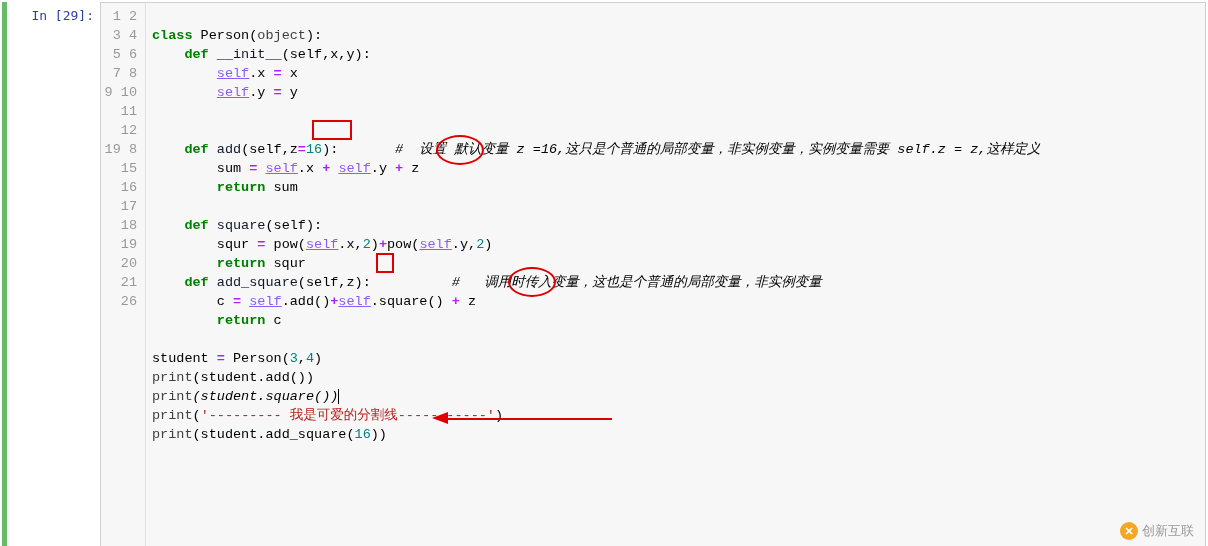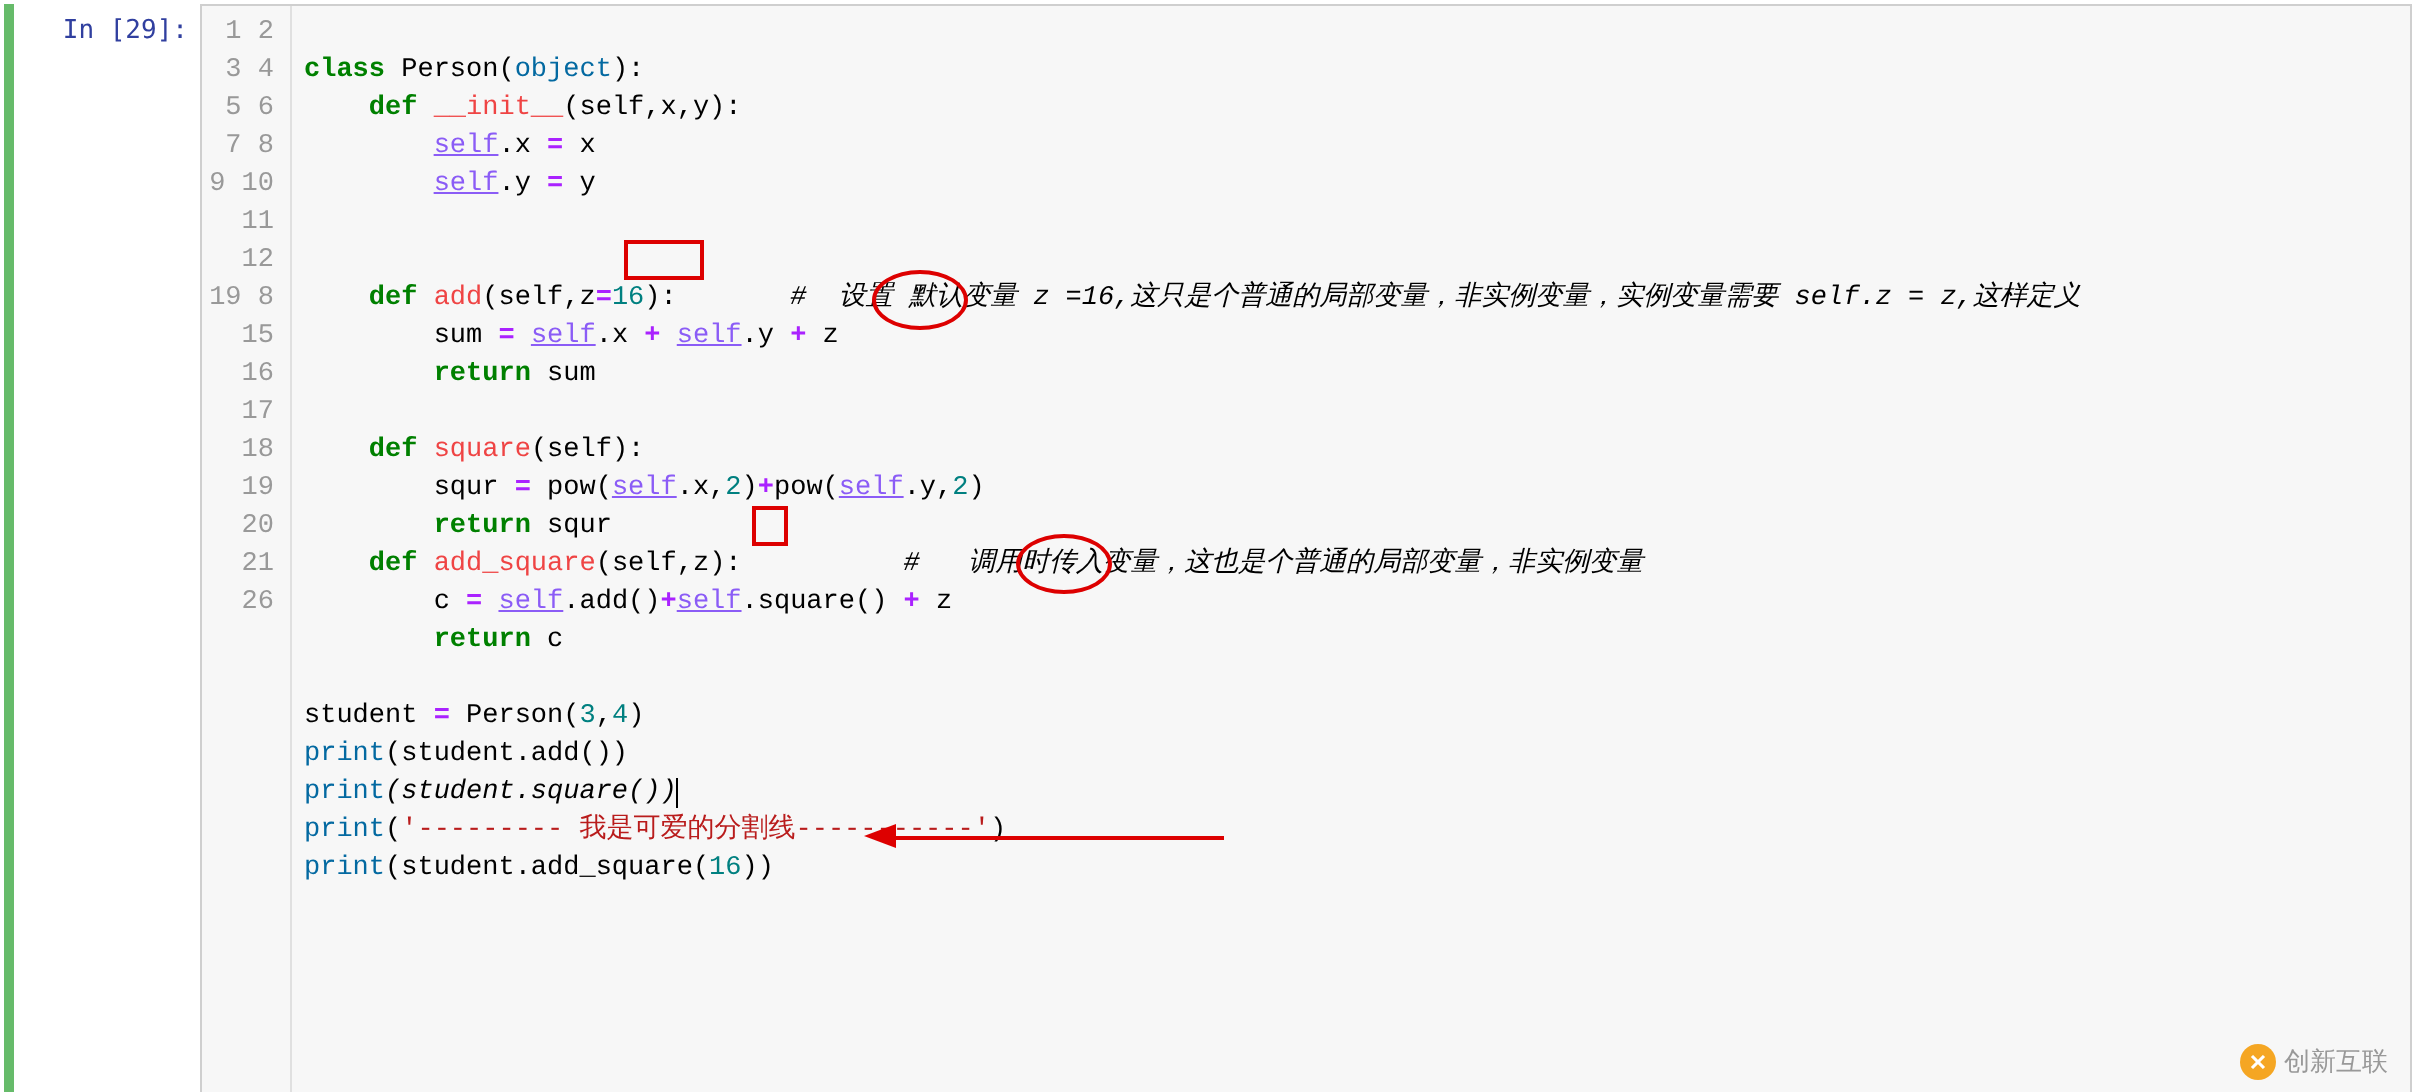--- a/index.html
+++ b/index.html
@@ -42,27 +42,27 @@
   .codecol {
     padding: 4px 0 4px 0;
     line-height: 19px;
     border-left: 1px solid #e0e0e0;
     padding-left: 6px;
     white-space: pre;
     position: relative;
     flex: 1;
   }
   .kw { color: #008000; font-weight: bold; }
-  .fn { color: #ef4444; }
+  .fn { color: #0f172a; }
   .self { color: #8b5cf6; text-decoration: underline; }
   .num { color: #008080; }
   .str { color: #b91c1c; }
   .cm  { color: #000000; font-style: italic; }
   .op  { color: #AA22FF; font-weight: bold; }
-  .bi  { color: #0369a1; }
+  .bi  { color: #404040; }
   .oval {
     position: absolute;
     border: 2px solid #d00;
     border-radius: 50%;
     pointer-events: none;
   }
   .rect {
     position: absolute;
     border: 2px solid #d00;
     pointer-events: none;

